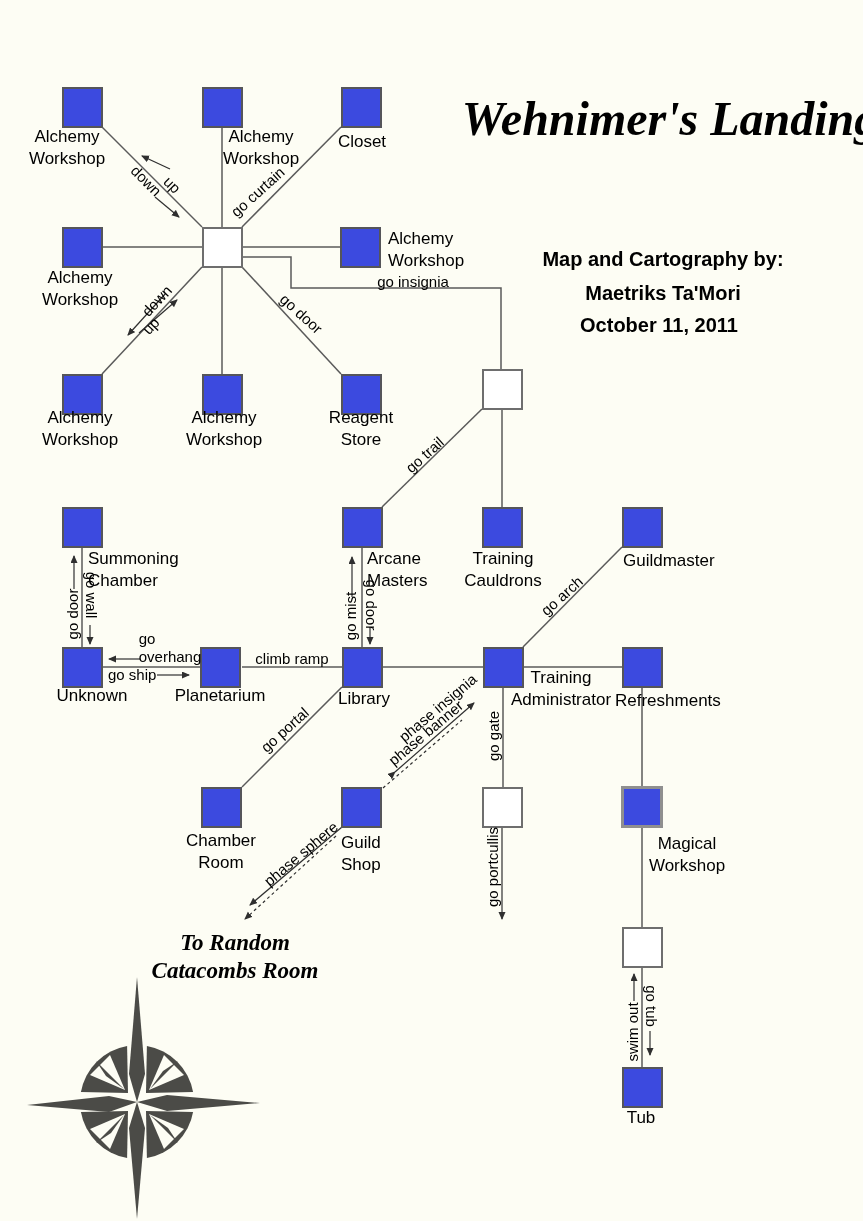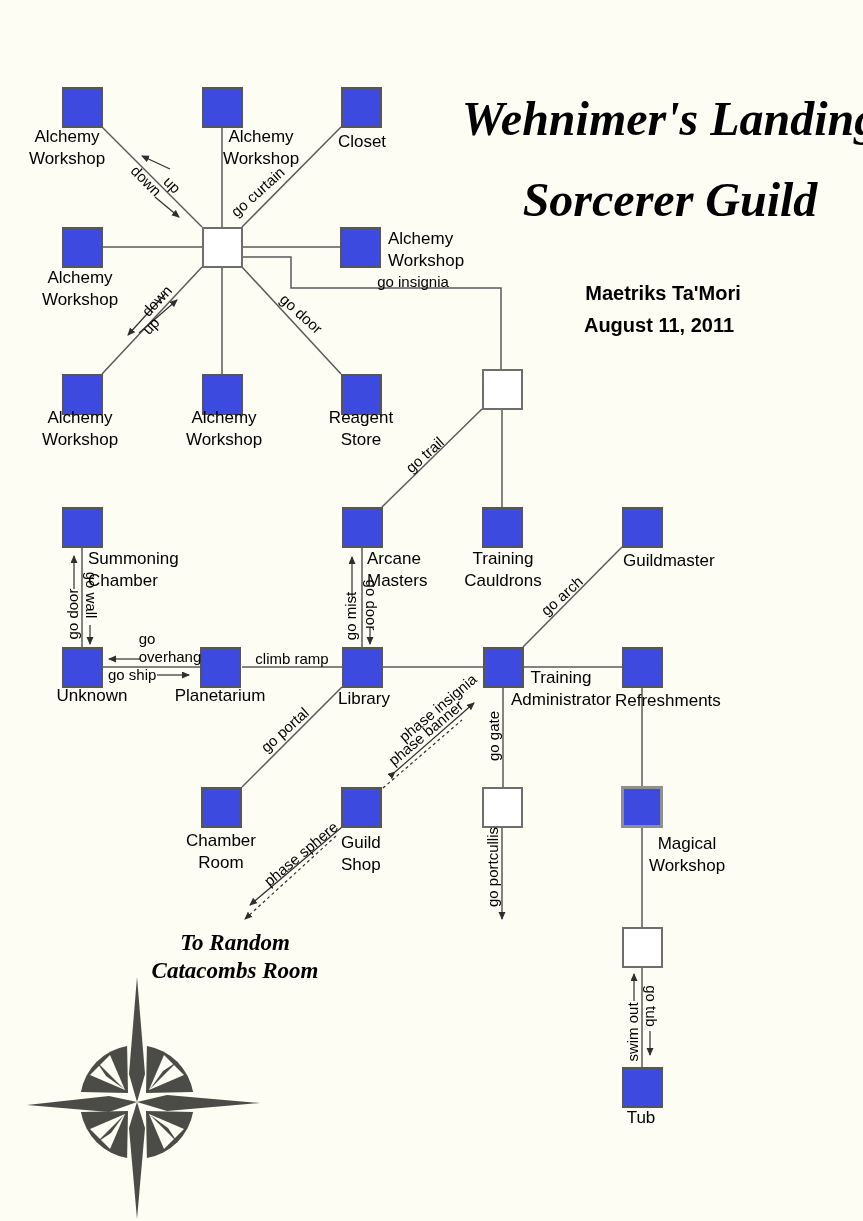--- a/index.html
+++ b/index.html
@@ -250,21 +250,21 @@
   <div class="elabel rm42" style="left:285px;top:701px">go portal</div>
   <div class="elabel rm40" style="left:438px;top:679px">phase insignia</div>
   <div class="elabel rm40" style="left:426px;top:704px">phase banner</div>
   <div class="elabel rm90" style="left:494px;top:707px">go gate</div>
   <div class="elabel rm90" style="left:493px;top:838px">go portcullis</div>
   <div class="elabel rm40" style="left:301px;top:825px">phase sphere</div>
   <div class="elabel rm90" style="left:633px;top:1003px">swim out</div>
   <div class="elabel r90" style="left:651px;top:977px">go tub</div>
 
   <div class="title-line script" style="left:670px;top:62px">Wehnimer's Landing</div>
-  <div class="title-line script" style="left:670px;top:143px">Sorcerer Guild</div>
+  <div class="credit" style="left:663px;top:219px">Map and Cartography by:</div>
   <div class="credit" style="left:663px;top:253px">Maetriks Ta'Mori</div>
-  <div class="credit" style="left:659px;top:285px">August 11, 2011</div>
+  <div class="credit" style="left:659px;top:285px">October 11, 2011</div>
 
   <div class="anno script" style="left:235px;top:901px">To Random</div>
   <div class="anno script" style="left:235px;top:929px">Catacombs Room</div>
 
 
 </div>
 
 </body></html>

